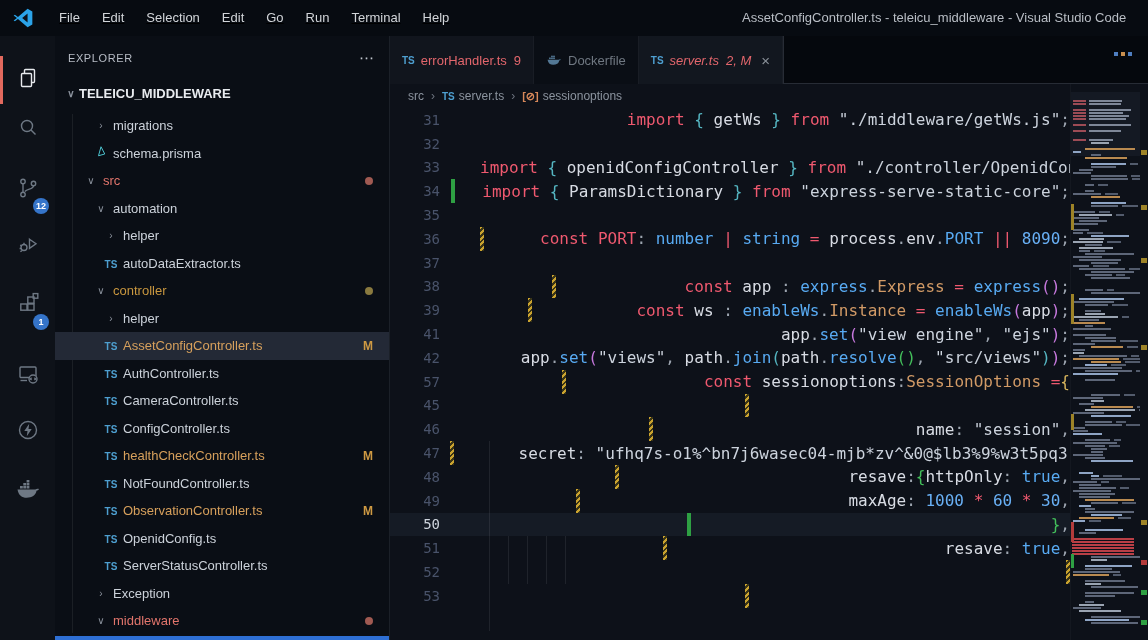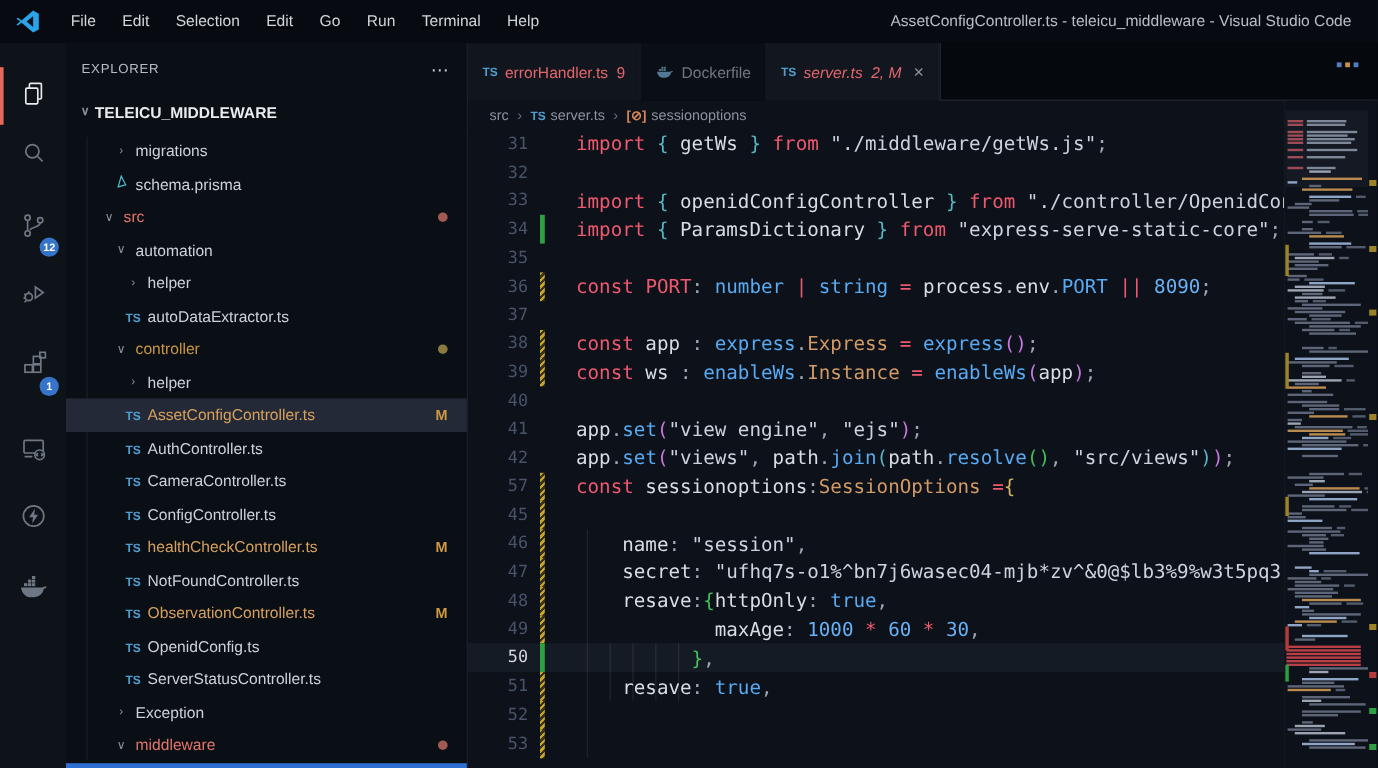--- a/index.html
+++ b/index.html
@@ -57,21 +57,21 @@
   
   #breadcrumb{left:390px;top:84px;width:758px;height:24px;background:#0d1119;display:flex;align-items:center;
     font-size:12px;color:#8b939e;padding-left:18px;box-sizing:border-box;}
   .bc-sep{margin:0 7px;color:#6c737e;}
   .bc-item{display:flex;align-items:center;cursor:pointer;}
   .bc-item .ficon{width:auto;margin-right:4px;}
   .sym-icon{color:#d7885a;font-size:11px;font-weight:bold;}
   
   #codearea{left:390px;top:108px;width:680px;height:532px;background:#0d1119;overflow:hidden;
     font-family:"DejaVu Sans Mono","Liberation Mono",monospace;font-size:16px;}
-  .cl{height:23.8px;display:flex;align-items:center;white-space:pre;}
+  .cl{height:23.8px;display:flex;align-items:center;white-space:pre;justify-content:space-between;}
   .cl .num{width:50px;text-align:right;color:#49536a;font-size:14px;flex:none;}
   .cl .gut{width:4px;height:100%;margin-left:10px;flex:none;}
   .gut-mod{background:repeating-linear-gradient(135deg,#caa32f 0 2px,#3a3517 2px 4px);}
   .gut-add{background:#2ea043;}
   .cl .txt{margin-left:26px;}
   .cl.cur{background:#151b25;}
   .cl.cur .num{color:#cfd5de;}
   .tk-k{color:#ef596f;} .tk-op{color:#ef596f;} .tk-v{color:#d8dce4;} .tk-p{color:#9da5b0;}
   .tk-s{color:#ccd3dd;} .tk-ty{color:#58aaf2;} .tk-cl{color:#d19a66;} .tk-n{color:#69b0f5;}
   .tk-b1{color:#d5b35c;} .tk-b2{color:#43bf5b;} .tk-b3{color:#c678dd;} .tk-b4{color:#55b6c2;}
@@ -333,21 +333,20 @@
 <div id="codearea" class="abs">
     <div class="cl"><span class="num">31</span><span class="gut"></span><span class="txt"><span class="tk-k">import</span><span class="tk-p"> </span><span class="tk-b4">{</span><span class="tk-v"> getWs </span><span class="tk-b4">}</span><span class="tk-p"> </span><span class="tk-k">from</span><span class="tk-p"> </span><span class="tk-s">"./middleware/getWs.js"</span><span class="tk-p">;</span></span></div>
     <div class="cl"><span class="num">32</span><span class="gut"></span><span class="txt"></span></div>
     <div class="cl"><span class="num">33</span><span class="gut"></span><span class="txt"><span class="tk-k">import</span><span class="tk-p"> </span><span class="tk-b4">{</span><span class="tk-v"> openidConfigController </span><span class="tk-b4">}</span><span class="tk-p"> </span><span class="tk-k">from</span><span class="tk-p"> </span><span class="tk-s">"./controller/OpenidConfig.js"</span></span></div>
     <div class="cl"><span class="num">34</span><span class="gut gut-add"></span><span class="txt"><span class="tk-k">import</span><span class="tk-p"> </span><span class="tk-b4">{</span><span class="tk-v"> ParamsDictionary </span><span class="tk-b4">}</span><span class="tk-p"> </span><span class="tk-k">from</span><span class="tk-p"> </span><span class="tk-s">"express-serve-static-core"</span><span class="tk-p">;</span></span></div>
     <div class="cl"><span class="num">35</span><span class="gut"></span><span class="txt"></span></div>
     <div class="cl"><span class="num">36</span><span class="gut gut-mod"></span><span class="txt"><span class="tk-k">const</span><span class="tk-p"> </span><span class="tk-k">PORT</span><span class="tk-p">:</span><span class="tk-p"> </span><span class="tk-ty">number</span><span class="tk-p"> </span><span class="tk-op">|</span><span class="tk-p"> </span><span class="tk-ty">string</span><span class="tk-p"> </span><span class="tk-op">=</span><span class="tk-p"> </span><span class="tk-v">process</span><span class="tk-p">.</span><span class="tk-v">env</span><span class="tk-p">.</span><span class="tk-ty">PORT</span><span class="tk-p"> </span><span class="tk-op">||</span><span class="tk-p"> </span><span class="tk-n">8090</span><span class="tk-p">;</span></span></div>
     <div class="cl"><span class="num">37</span><span class="gut"></span><span class="txt"></span></div>
     <div class="cl"><span class="num">38</span><span class="gut gut-mod"></span><span class="txt"><span class="tk-k">const</span><span class="tk-v"> app </span><span class="tk-p">:</span><span class="tk-p"> </span><span class="tk-ty">express</span><span class="tk-p">.</span><span class="tk-cl">Express</span><span class="tk-p"> </span><span class="tk-op">=</span><span class="tk-p"> </span><span class="tk-ty">express</span><span class="tk-b3">(</span><span class="tk-b3">)</span><span class="tk-p">;</span></span></div>
     <div class="cl"><span class="num">39</span><span class="gut gut-mod"></span><span class="txt"><span class="tk-k">const</span><span class="tk-v"> ws </span><span class="tk-p">:</span><span class="tk-p"> </span><span class="tk-ty">enableWs</span><span class="tk-p">.</span><span class="tk-cl">Instance</span><span class="tk-p"> </span><span class="tk-op">=</span><span class="tk-p"> </span><span class="tk-ty">enableWs</span><span class="tk-b3">(</span><span class="tk-v">app</span><span class="tk-b3">)</span><span class="tk-p">;</span></span></div>
-    <div class="cl"><span class="num">40</span><span class="gut"></span><span class="txt"></span></div>
     <div class="cl"><span class="num">41</span><span class="gut"></span><span class="txt"><span class="tk-v">app</span><span class="tk-p">.</span><span class="tk-ty">set</span><span class="tk-b3">(</span><span class="tk-s">"view engine"</span><span class="tk-p">,</span><span class="tk-p"> </span><span class="tk-s">"ejs"</span><span class="tk-b3">)</span><span class="tk-p">;</span></span></div>
     <div class="cl"><span class="num">42</span><span class="gut"></span><span class="txt"><span class="tk-v">app</span><span class="tk-p">.</span><span class="tk-ty">set</span><span class="tk-b3">(</span><span class="tk-s">"views"</span><span class="tk-p">,</span><span class="tk-p"> </span><span class="tk-v">path</span><span class="tk-p">.</span><span class="tk-ty">join</span><span class="tk-b4">(</span><span class="tk-v">path</span><span class="tk-p">.</span><span class="tk-ty">resolve</span><span class="tk-b2">(</span><span class="tk-b2">)</span><span class="tk-p">,</span><span class="tk-p"> </span><span class="tk-s">"src/views"</span><span class="tk-b4">)</span><span class="tk-b3">)</span><span class="tk-p">;</span></span></div>
     <div class="cl"><span class="num">57</span><span class="gut gut-mod"></span><span class="txt"><span class="tk-k">const</span><span class="tk-v"> sessionoptions</span><span class="tk-p">:</span><span class="tk-cl">SessionOptions</span><span class="tk-p"> </span><span class="tk-op">=</span><span class="tk-b1">{</span></span></div>
     <div class="cl"><span class="num">45</span><span class="gut gut-mod"></span><span class="txt"></span></div>
     <div class="cl"><span class="num">46</span><span class="gut gut-mod"></span><span class="txt"><span class="tk-v">    name</span><span class="tk-p">:</span><span class="tk-p"> </span><span class="tk-s">"session"</span><span class="tk-p">,</span></span></div>
     <div class="cl"><span class="num">47</span><span class="gut gut-mod"></span><span class="txt"><span class="tk-v">    secret</span><span class="tk-p">:</span><span class="tk-p"> </span><span class="tk-s">"ufhq7s-o1%^bn7j6wasec04-mjb*zv^&amp;0@$lb3%9%w3t5pq3-a8"</span></span></div>
     <div class="cl"><span class="num">48</span><span class="gut gut-mod"></span><span class="txt"><span class="tk-v">    resave</span><span class="tk-p">:</span><span class="tk-b2">{</span><span class="tk-v">httpOnly</span><span class="tk-p">:</span><span class="tk-p"> </span><span class="tk-ty">true</span><span class="tk-p">,</span></span></div>
     <div class="cl"><span class="num">49</span><span class="gut gut-mod"></span><span class="txt"><span class="tk-v">            maxAge</span><span class="tk-p">:</span><span class="tk-p"> </span><span class="tk-n">1000</span><span class="tk-p"> </span><span class="tk-op">*</span><span class="tk-p"> </span><span class="tk-n">60</span><span class="tk-p"> </span><span class="tk-op">*</span><span class="tk-p"> </span><span class="tk-n">30</span><span class="tk-p">,</span></span></div>
     <div class="cl cur"><span class="num">50</span><span class="gut gut-add"></span><span class="txt"><span class="tk-p">          </span><span class="tk-b2">}</span><span class="tk-p">,</span></span></div>
     <div class="cl"><span class="num">51</span><span class="gut gut-mod"></span><span class="txt"><span class="tk-v">    resave</span><span class="tk-p">:</span><span class="tk-p"> </span><span class="tk-ty">true</span><span class="tk-p">,</span></span></div>

